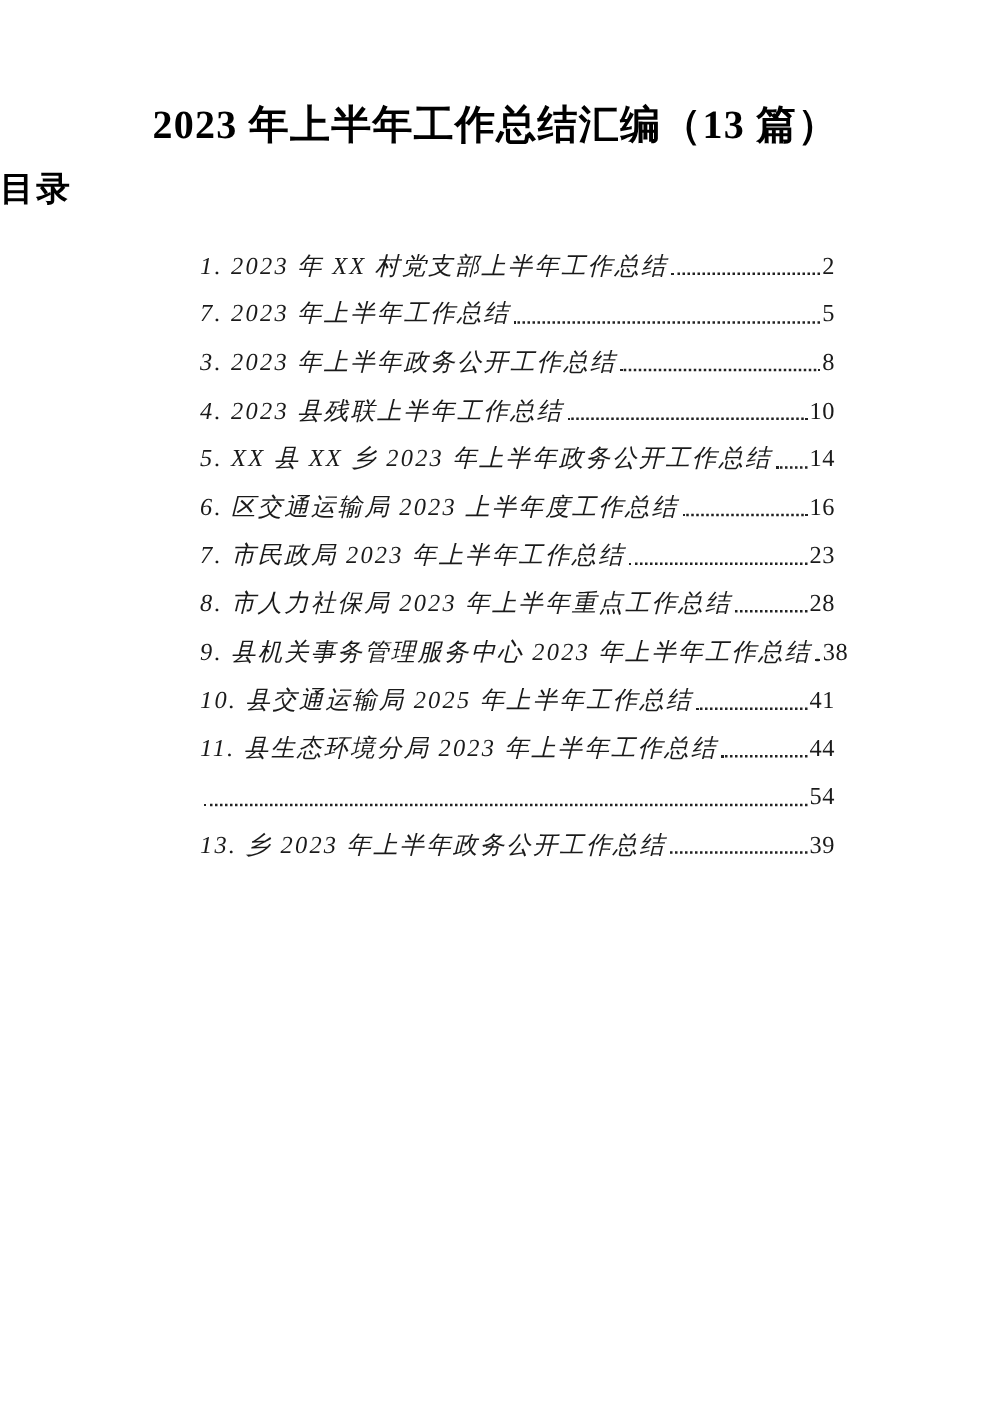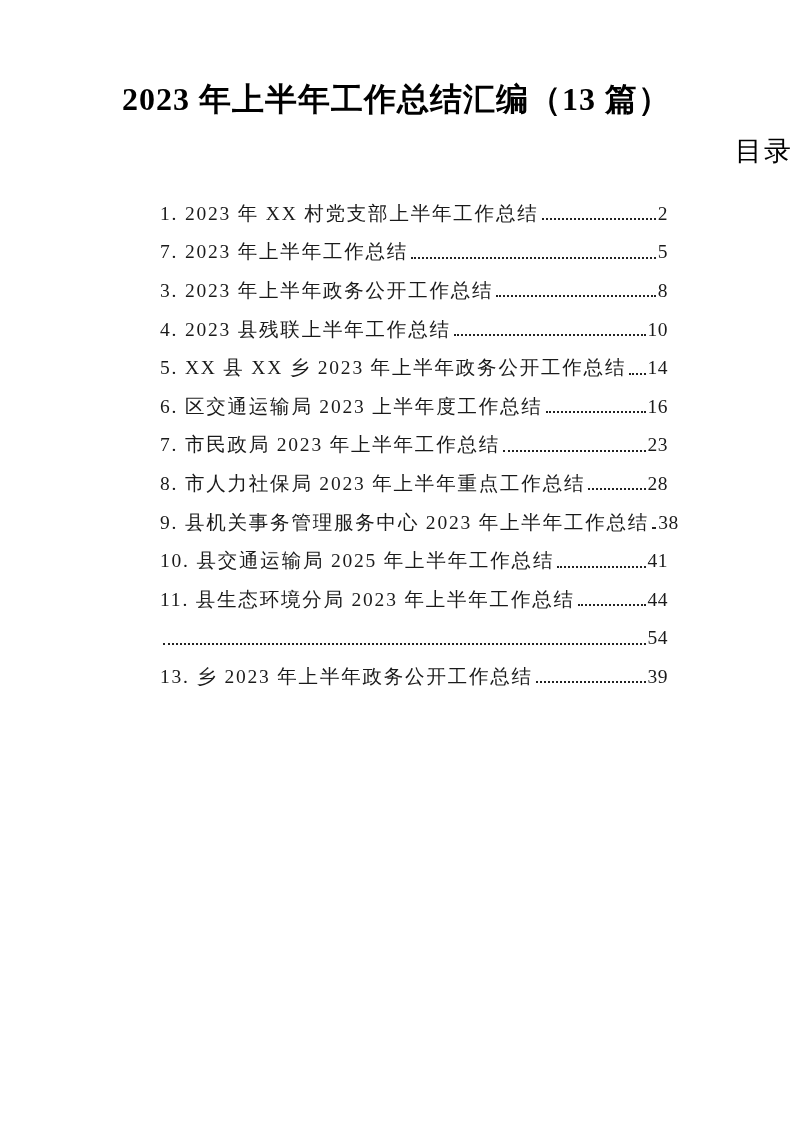--- a/index.html
+++ b/index.html
@@ -23,23 +23,23 @@
     padding-top: 78px;
     text-align: center;
     font-size: 32px;
     font-weight: 700;
     letter-spacing: 1px;
     color: #000000;
     line-height: 1.35;
   }
   .toc-heading {
     margin: 14px 0 0 0;
-    text-align: right;
+    text-align: left;
     font-size: 27px;
-    font-weight: 400;
+    font-weight: 700;
     letter-spacing: 2px;
     color: #000000;
     line-height: 1.2;
   }
   .toc-list {
     width: 508px;
     margin: 22px 0 0 160px;
   }
   .toc-row {
     display: flex;
@@ -48,20 +48,21 @@
     box-sizing: border-box;
     padding-bottom: 3px;
     font-size: 19.5px;
     color: #1a1a1a;
     cursor: pointer;
   }
   .toc-label {
     white-space: nowrap;
     letter-spacing: 1.8px;
     line-height: 1.2;
+    font-style: italic;
   }
   .toc-leader {
     flex: 1 1 auto;
     min-width: 4px;
     border-bottom: 2px dotted #222222;
     margin: 0 2px 5px 3px;
     height: 0;
   }
   .toc-page {
     white-space: nowrap;

